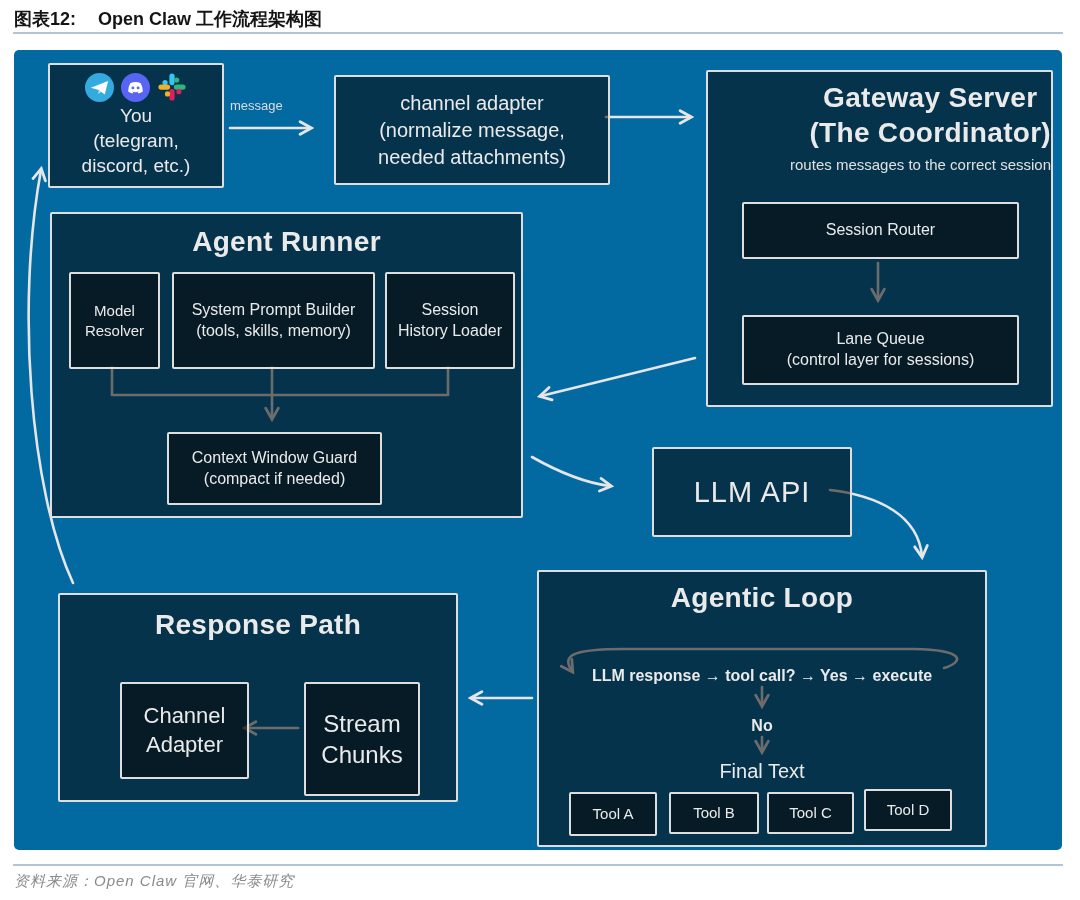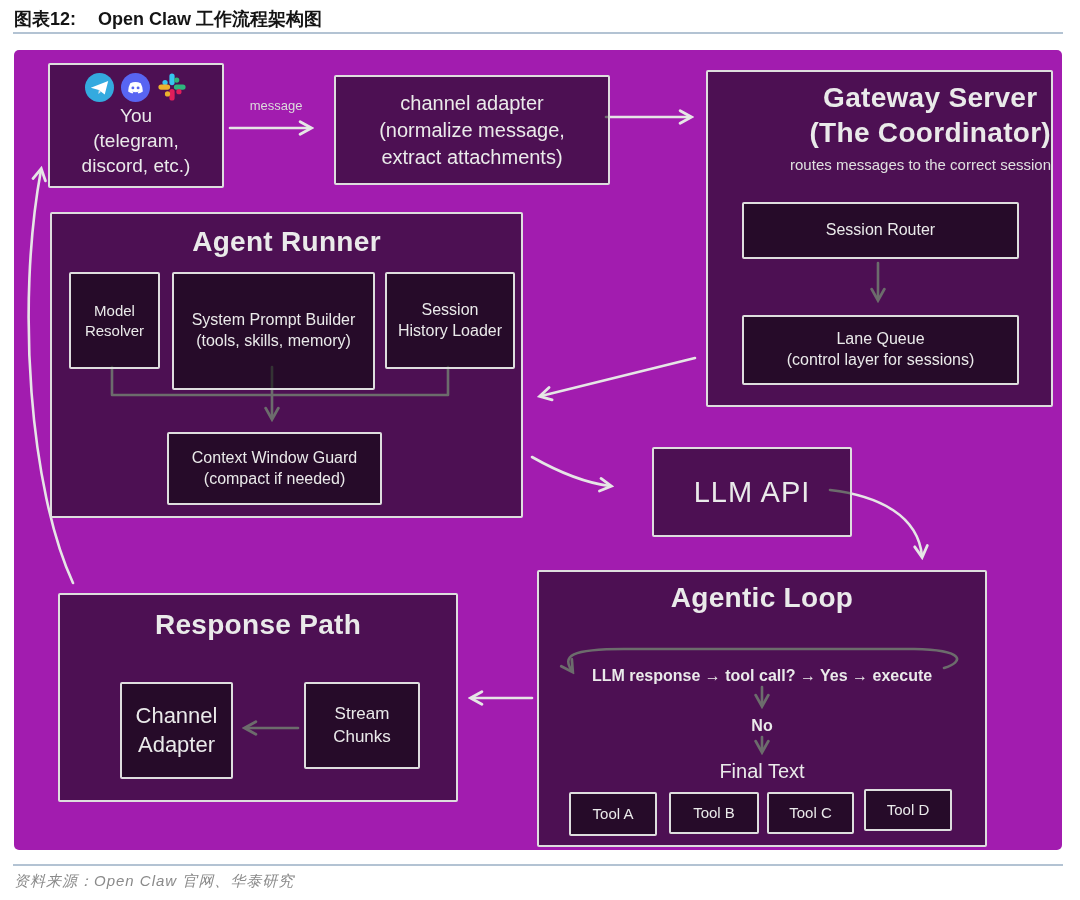--- a/index.html
+++ b/index.html
@@ -11,36 +11,36 @@
                 color:#141414; white-space:nowrap; }
   .fig-label { margin-right:22px; }
   .rule { position:absolute; left:13px; width:1050px; height:2px; background:#b3c3d3; }
   .rule-top { top:32px; }
   .rule-bottom { top:864px; }
   .source { position:absolute; left:14px; top:872px; font-size:15px; color:#8a8a8a;
             letter-spacing:1px;font-style:italic; }
 
   
   .canvas { position:absolute; left:14px; top:50px; width:1048px; height:800px;
-            background:#a21caf; border-radius:5px; color:#eaeaea; }
+            background:#0369a1; border-radius:5px; color:#eaeaea; }
   .arrows { position:absolute; left:0; top:0; width:1048px; height:800px; }
   .ar { stroke:#e6e6e6; stroke-width:2.6; fill:none; stroke-linecap:round; stroke-linejoin:round; }
 
   .box { position:absolute; border:2.5px solid #dedede; border-radius:2px;
          background:rgba(8,8,8,.55); display:flex; flex-direction:column;
          align-items:center; justify-content:center; text-align:center; box-sizing:border-box; }
   .box.inner { border-width:2px; }
   .box.topflow { justify-content:flex-start; }
   .t-lg { font-size:28px; font-weight:bold; letter-spacing:.3px; }
   .t-md { font-size:20px; line-height:1.35; }
   .t-sm { font-size:16px; line-height:1.3; }
   .t-xs { font-size:15px; line-height:1.3; }
 
   .icon-row { display:flex; align-items:center; gap:7px; margin:7px 0 1px 0; }
-  .msg-label { position:absolute; left:216px; top:48px; width:92px; text-align:center;
+  .msg-label { position:absolute; left:216px; top:48px; width:92px; 
                font-size:13px; color:#dcdcdc; }
   .free-label { position:absolute; text-align:center; color:#eaeaea; }
 </style>
 </head>
 <body>
 
 <div class="page">
 
   <div class="fig-header">
     <span class="fig-label">图表12:</span><span>Open Claw 工作流程架构图</span>
@@ -100,21 +100,21 @@
         <div>(telegram,</div>
         <div>discord, etc.)</div>
       </div>
     </div>
 
     <div class="msg-label">message</div>
 
     <div class="box t-md" style="left:320px; top:25px; width:276px; height:110px;">
       <div>channel adapter</div>
       <div>(normalize message,</div>
-      <div>extract attachments)</div>
+      <div>needed attachments)</div>
     </div>
 
     <div class="box topflow" style="left:692px; top:20px; width:347px; height:337px;align-items:flex-end;">
       <div class="t-lg" style="margin-top:8px; line-height:1.25;">
         <div>Gateway Server</div>
         <div>(The Coordinator)</div>
       </div>
       <div style="font-size:15px; margin-top:6px; color:#e0e0e0;">routes messages to the correct session</div>
       <div class="box inner t-sm" style="left:34px; top:130px; width:277px; height:57px;">
         <div>Session Router</div>
@@ -124,21 +124,21 @@
         <div>(control layer for sessions)</div>
       </div>
     </div>
 
     <div class="box topflow" style="left:36px; top:162px; width:473px; height:306px;">
       <div class="t-lg" style="margin-top:12px;">Agent Runner</div>
       <div class="box inner t-xs" style="left:17px; top:58px; width:91px; height:97px;text-align:right;">
         <div>Model</div>
         <div>Resolver</div>
       </div>
-      <div class="box inner t-sm" style="left:120px; top:58px; width:203px; height:118px;">
+      <div class="box inner t-sm" style="left:120px; top:58px; width:203px; height:97px;">
         <div>System Prompt Builder</div>
         <div>(tools, skills, memory)</div>
       </div>
       <div class="box inner t-sm" style="left:333px; top:58px; width:130px; height:97px;">
         <div>Session</div>
         <div>History Loader</div>
       </div>
       <div class="box inner t-sm" style="left:115px; top:218px; width:215px; height:73px;">
         <div>Context Window Guard</div>
         <div>(compact if needed)</div>
@@ -163,25 +163,25 @@
       <div class="box inner t-xs" style="left:228px; top:220px; width:87px; height:42px;">
         <div>Tool C</div>
       </div>
       <div class="box inner t-xs" style="left:325px; top:217px; width:88px; height:42px;">
         <div>Tool D</div>
       </div>
     </div>
 
     <div class="box topflow" style="left:44px; top:543px; width:400px; height:209px;">
       <div class="t-lg" style="margin-top:14px;">Response Path</div>
-      <div class="box inner" style="left:60px; top:87px; width:113px; height:97px; font-size:22px; line-height:1.3;">
+      <div class="box inner" style="left:60px; top:87px; width:129px; height:97px; font-size:22px; line-height:1.3;">
         <div>Channel</div>
         <div>Adapter</div>
       </div>
-      <div class="box inner" style="left:244px; top:87px; width:116px; height:87px; font-size:17px; line-height:1.3;">
+      <div class="box inner" style="left:244px; top:87px; width:116px; height:114px; font-size:24px; line-height:1.3;">
         <div>Stream</div>
         <div>Chunks</div>
       </div>
     </div>
 
   </div>
 
   <div class="rule rule-bottom"></div>
   <div class="source">资料来源：Open Claw 官网、华泰研究</div>
 

